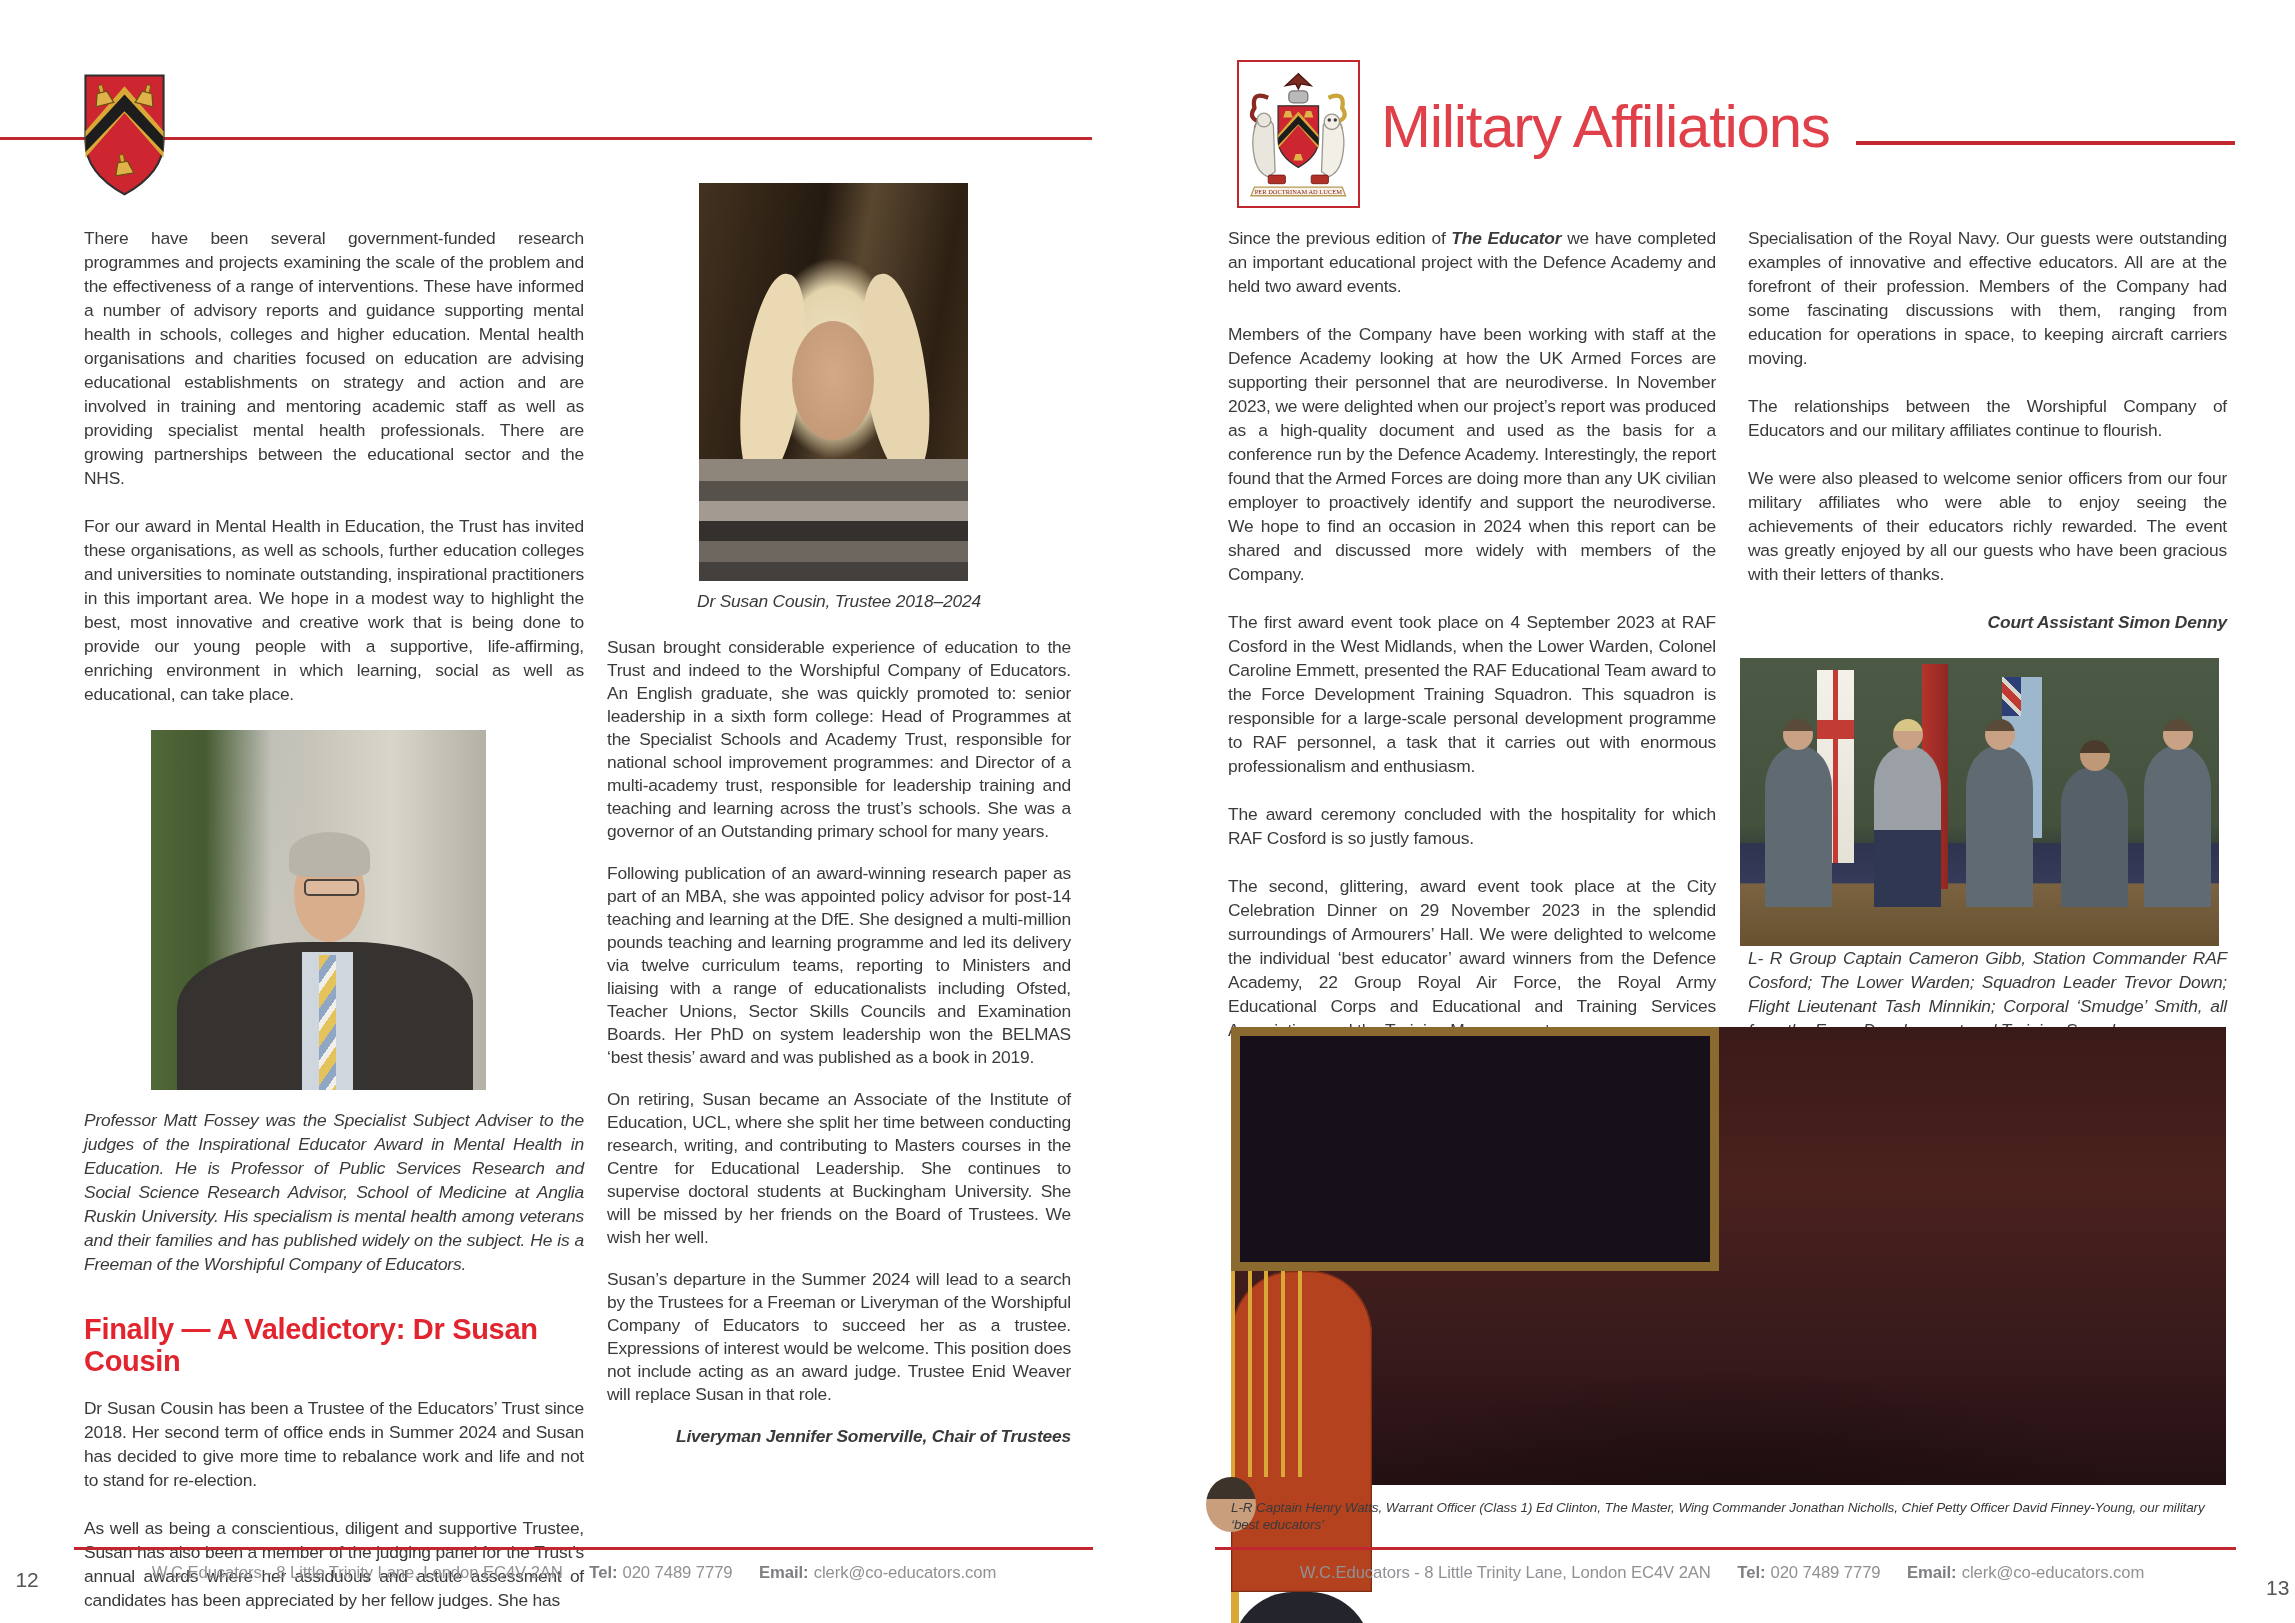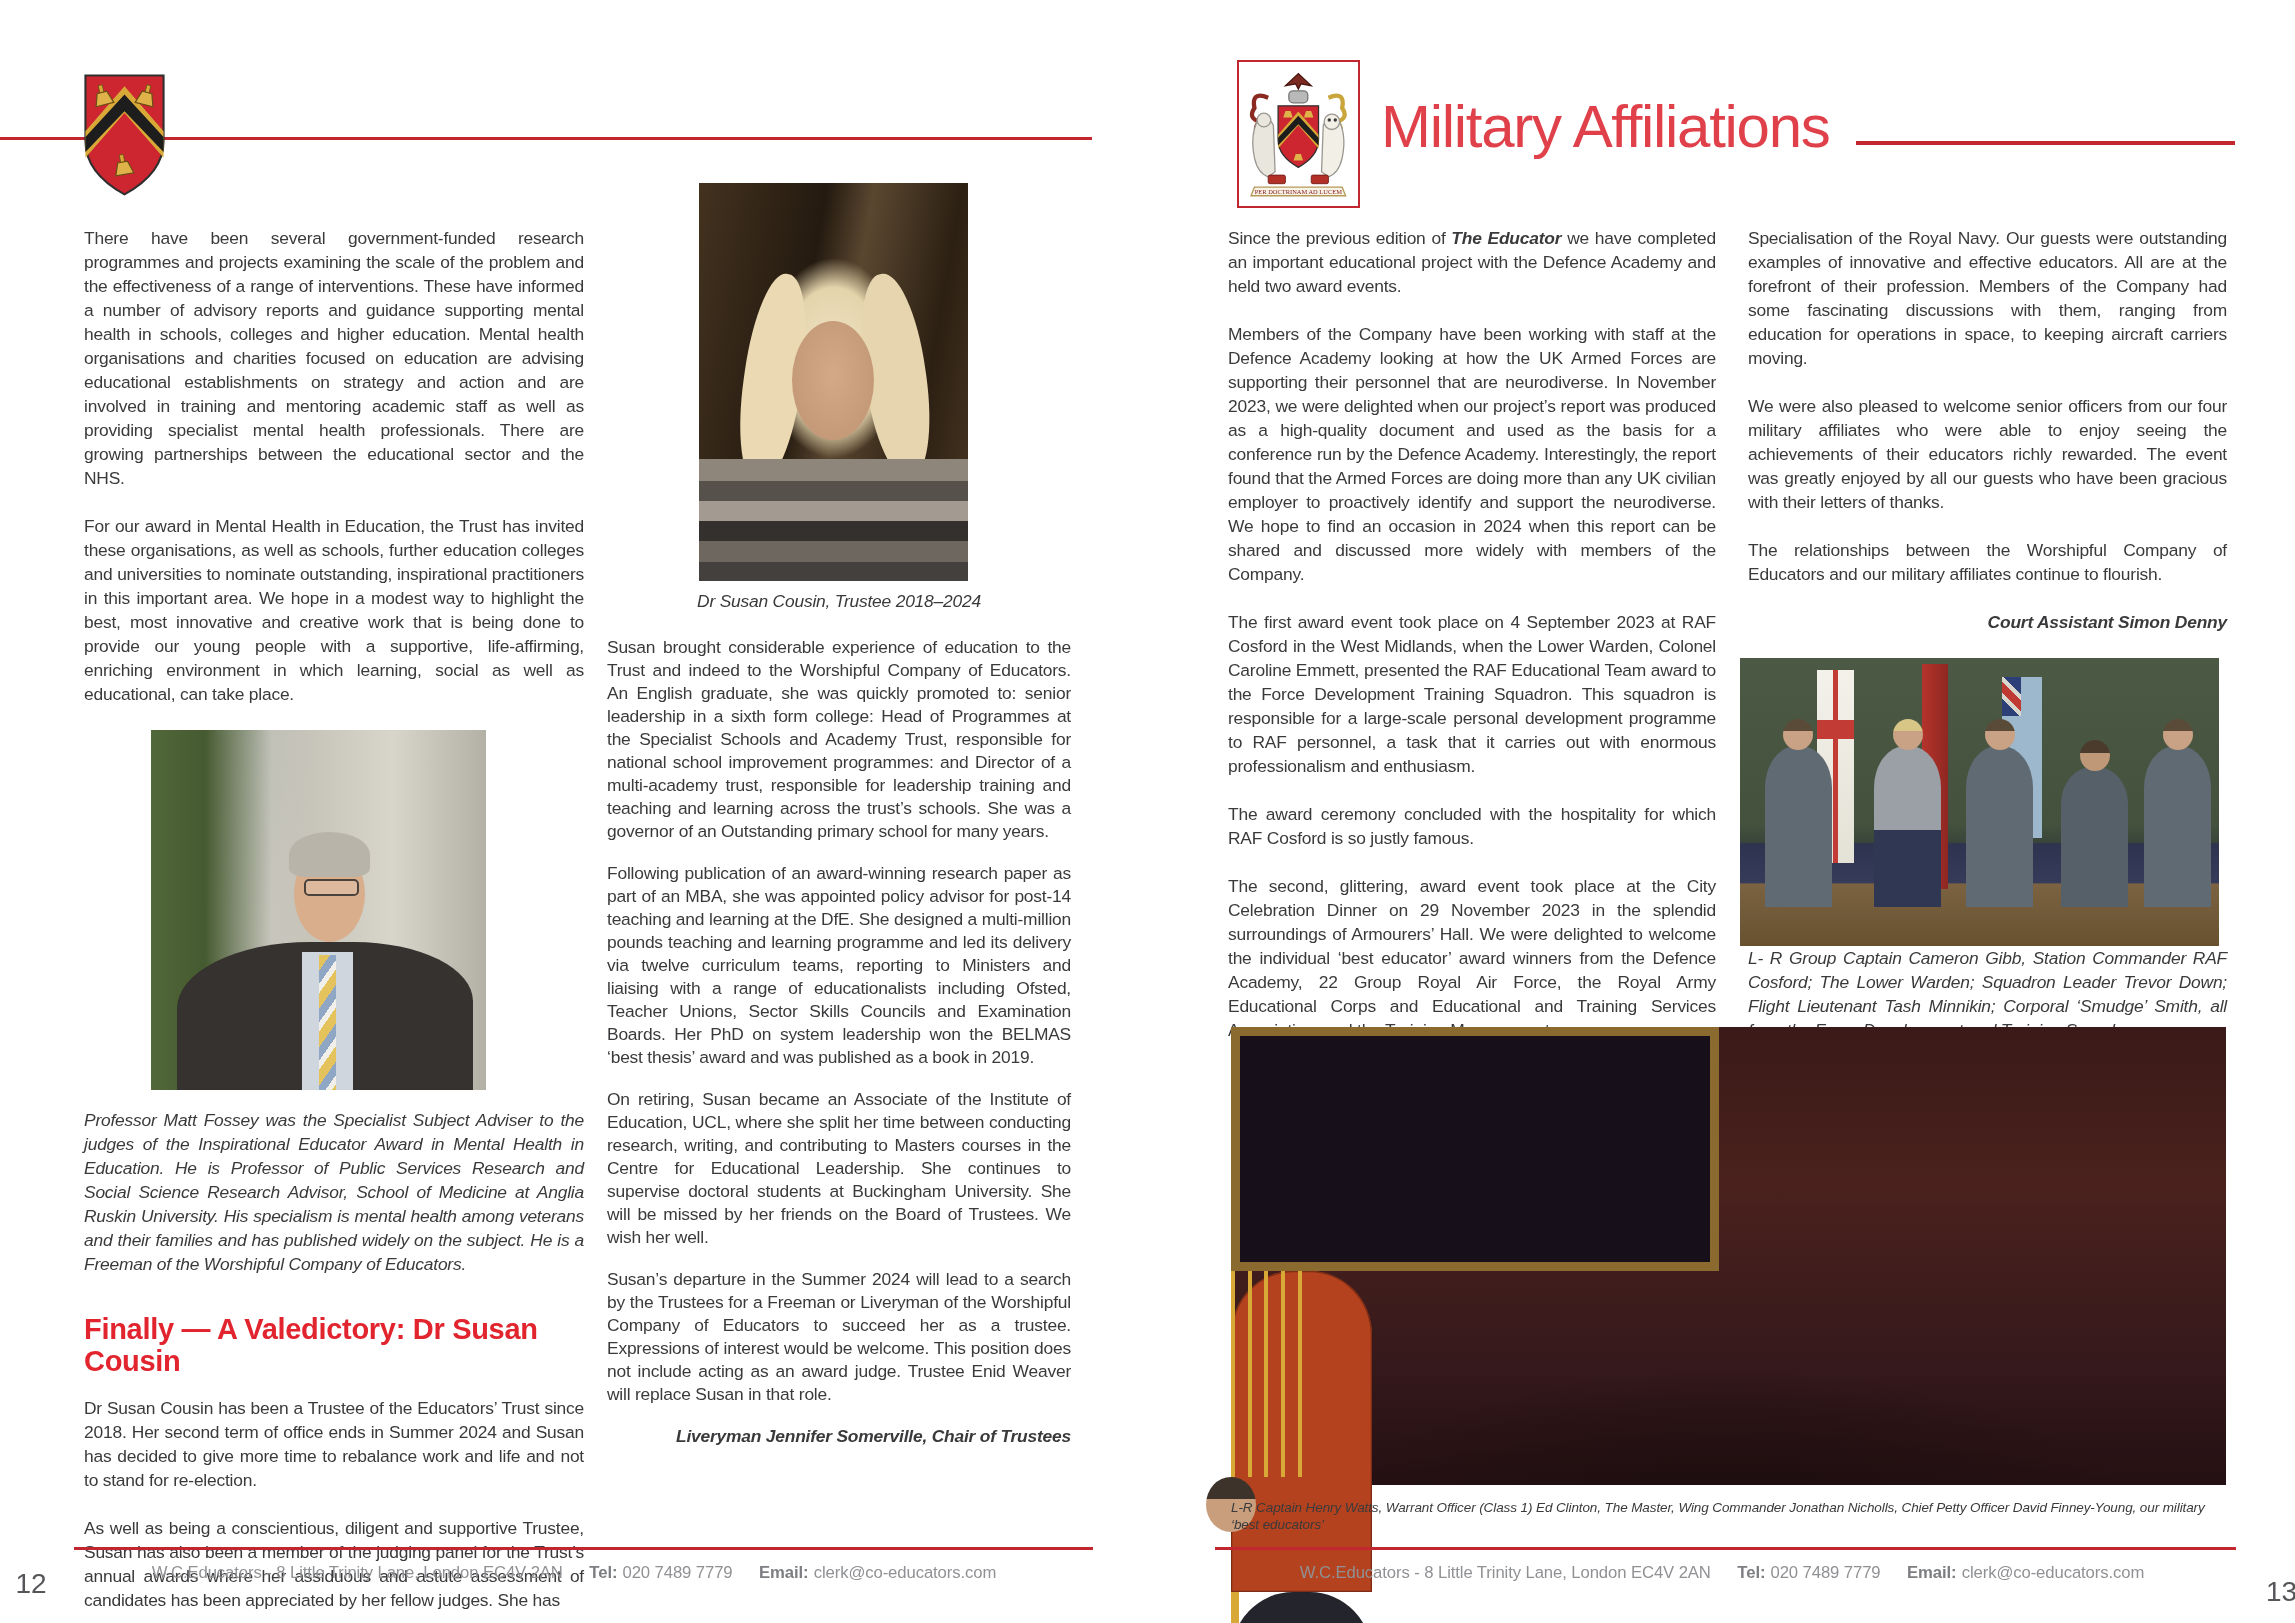--- a/index.html
+++ b/index.html
@@ -35,21 +35,21 @@
   .crest-box svg{width:100%;height:100%;display:block;}
   .page-title{position:absolute;left:233px;top:96px;font-size:60px;line-height:62px;color:#e04049;letter-spacing:-1.3px;white-space:nowrap;text-align:right;}
 
   
   .shield-wrap{position:absolute;left:82px;top:73px;width:85px;height:123px;z-index:2;}
   .shield-wrap svg{width:100%;height:100%;display:block;}
 
   
   .footer-text{position:absolute;top:1563px;left:0;width:100%;text-align:center;font-size:16.7px;color:#909194;letter-spacing:-0.1px;}
   .footer-text .fl{color:#7d7e81;font-weight:bold;margin-left:22px;margin-right:5.1px;}
-  .page-num{position:absolute;font-size:28px;color:#55565a;}
+  .page-num{position:absolute;font-size:21px;color:#55565a;}
   .pn-l{left:15.4px;top:1568px;}
   .pn-r{left:1118px;top:1576px;}
 
   
   .photo{position:relative;overflow:hidden;}
   .photo *{position:absolute;}
 
   .susan-photo{
     width:269px;height:398px;margin-left:92px;
     background:
@@ -234,22 +234,22 @@
   <div class="col" style="left:80px;top:226px;width:488px;">
     <p><span>Since the previous edition of </span><span class="emph">The Educator</span><span> we have completed an important educational project with the Defence Academy and held two award events.</span></p>
     <p>Members of the Company have been working with staff at the Defence Academy looking at how the UK Armed Forces are supporting their personnel that are neurodiverse. In November 2023, we were delighted when our project’s report was produced as a high-quality document and used as the basis for a conference run by the Defence Academy. Interestingly, the report found that the Armed Forces are doing more than any UK civilian employer to proactively identify and support the neurodiverse. We hope to find an occasion in 2024 when this report can be shared and discussed more widely with members of the Company.</p>
     <p>The first award event took place on 4 September 2023 at RAF Cosford in the West Midlands, when the Lower Warden, Colonel Caroline Emmett, presented the RAF Educational Team award to the Force Development Training Squadron. This squadron is responsible for a large-scale personal development programme to RAF personnel, a task that it carries out with enormous professionalism and enthusiasm.</p>
     <p>The award ceremony concluded with the hospitality for which RAF Cosford is so justly famous.</p>
     <p>The second, glittering, award event took place at the City Celebration Dinner on 29 November 2023 in the splendid surroundings of Armourers’ Hall. We were delighted to welcome the individual ‘best educator’ award winners from the Defence Academy, 22 Group Royal Air Force, the Royal Army Educational Corps and Educational and Training Services Association, and the Training Management</p>
   </div>
 
   <div class="col" style="left:600px;top:226px;width:479px;">
     <p>Specialisation of the Royal Navy. Our guests were outstanding examples of innovative and effective educators. All are at the forefront of their profession. Members of the Company had some fascinating discussions with them, ranging from education for operations in space, to keeping aircraft carriers moving.</p>
+    <p>The relationships between the Worshipful Company of Educators and our military affiliates continue to flourish.</p>
     <p>We were also pleased to welcome senior officers from our four military affiliates who were able to enjoy seeing the achievements of their educators richly rewarded. The event was greatly enjoyed by all our guests who have been gracious with their letters of thanks.</p>
-    <p>The relationships between the Worshipful Company of Educators and our military affiliates continue to flourish.</p>
     <p class="sig">Court Assistant Simon Denny</p>
 
     <div class="photo cosford-photo">
       <div class="flag-white"></div>
       <div class="flag-red"></div>
       <div class="flag-raf">
           <div class="flag-raf-canton"></div>
         </div>
       <div class="c-person cp1">
           <div class="c-head"></div>

